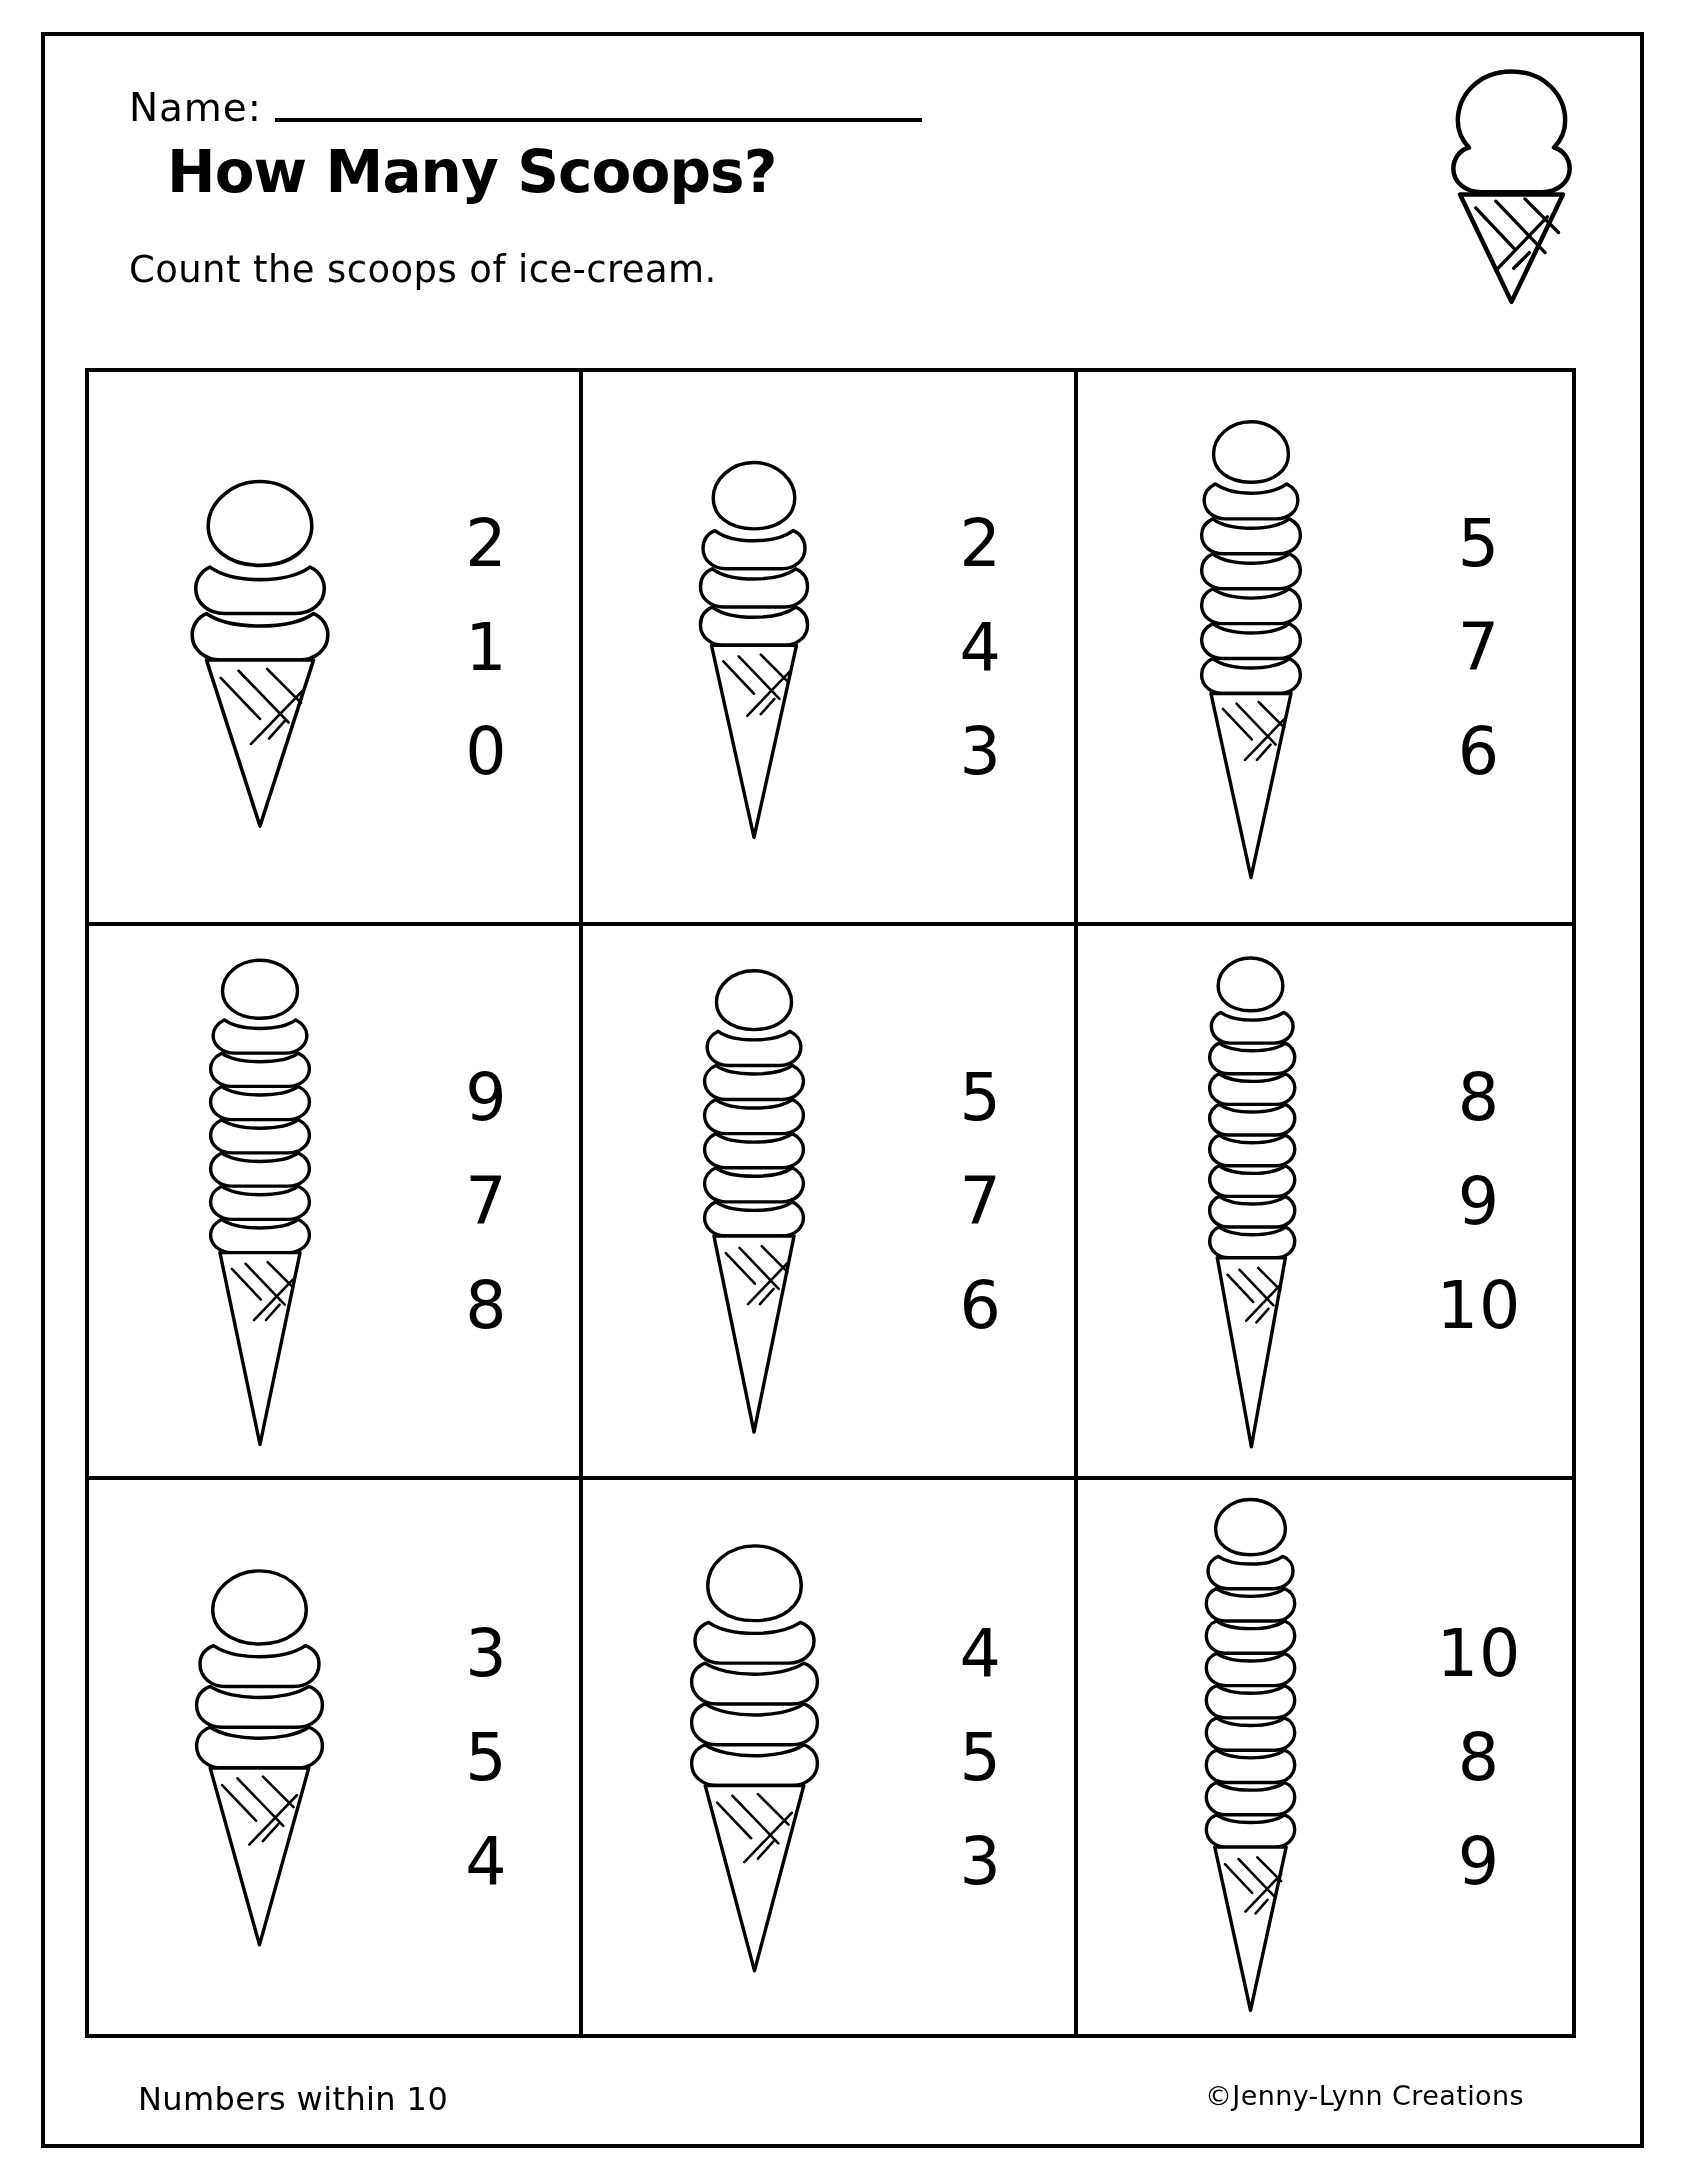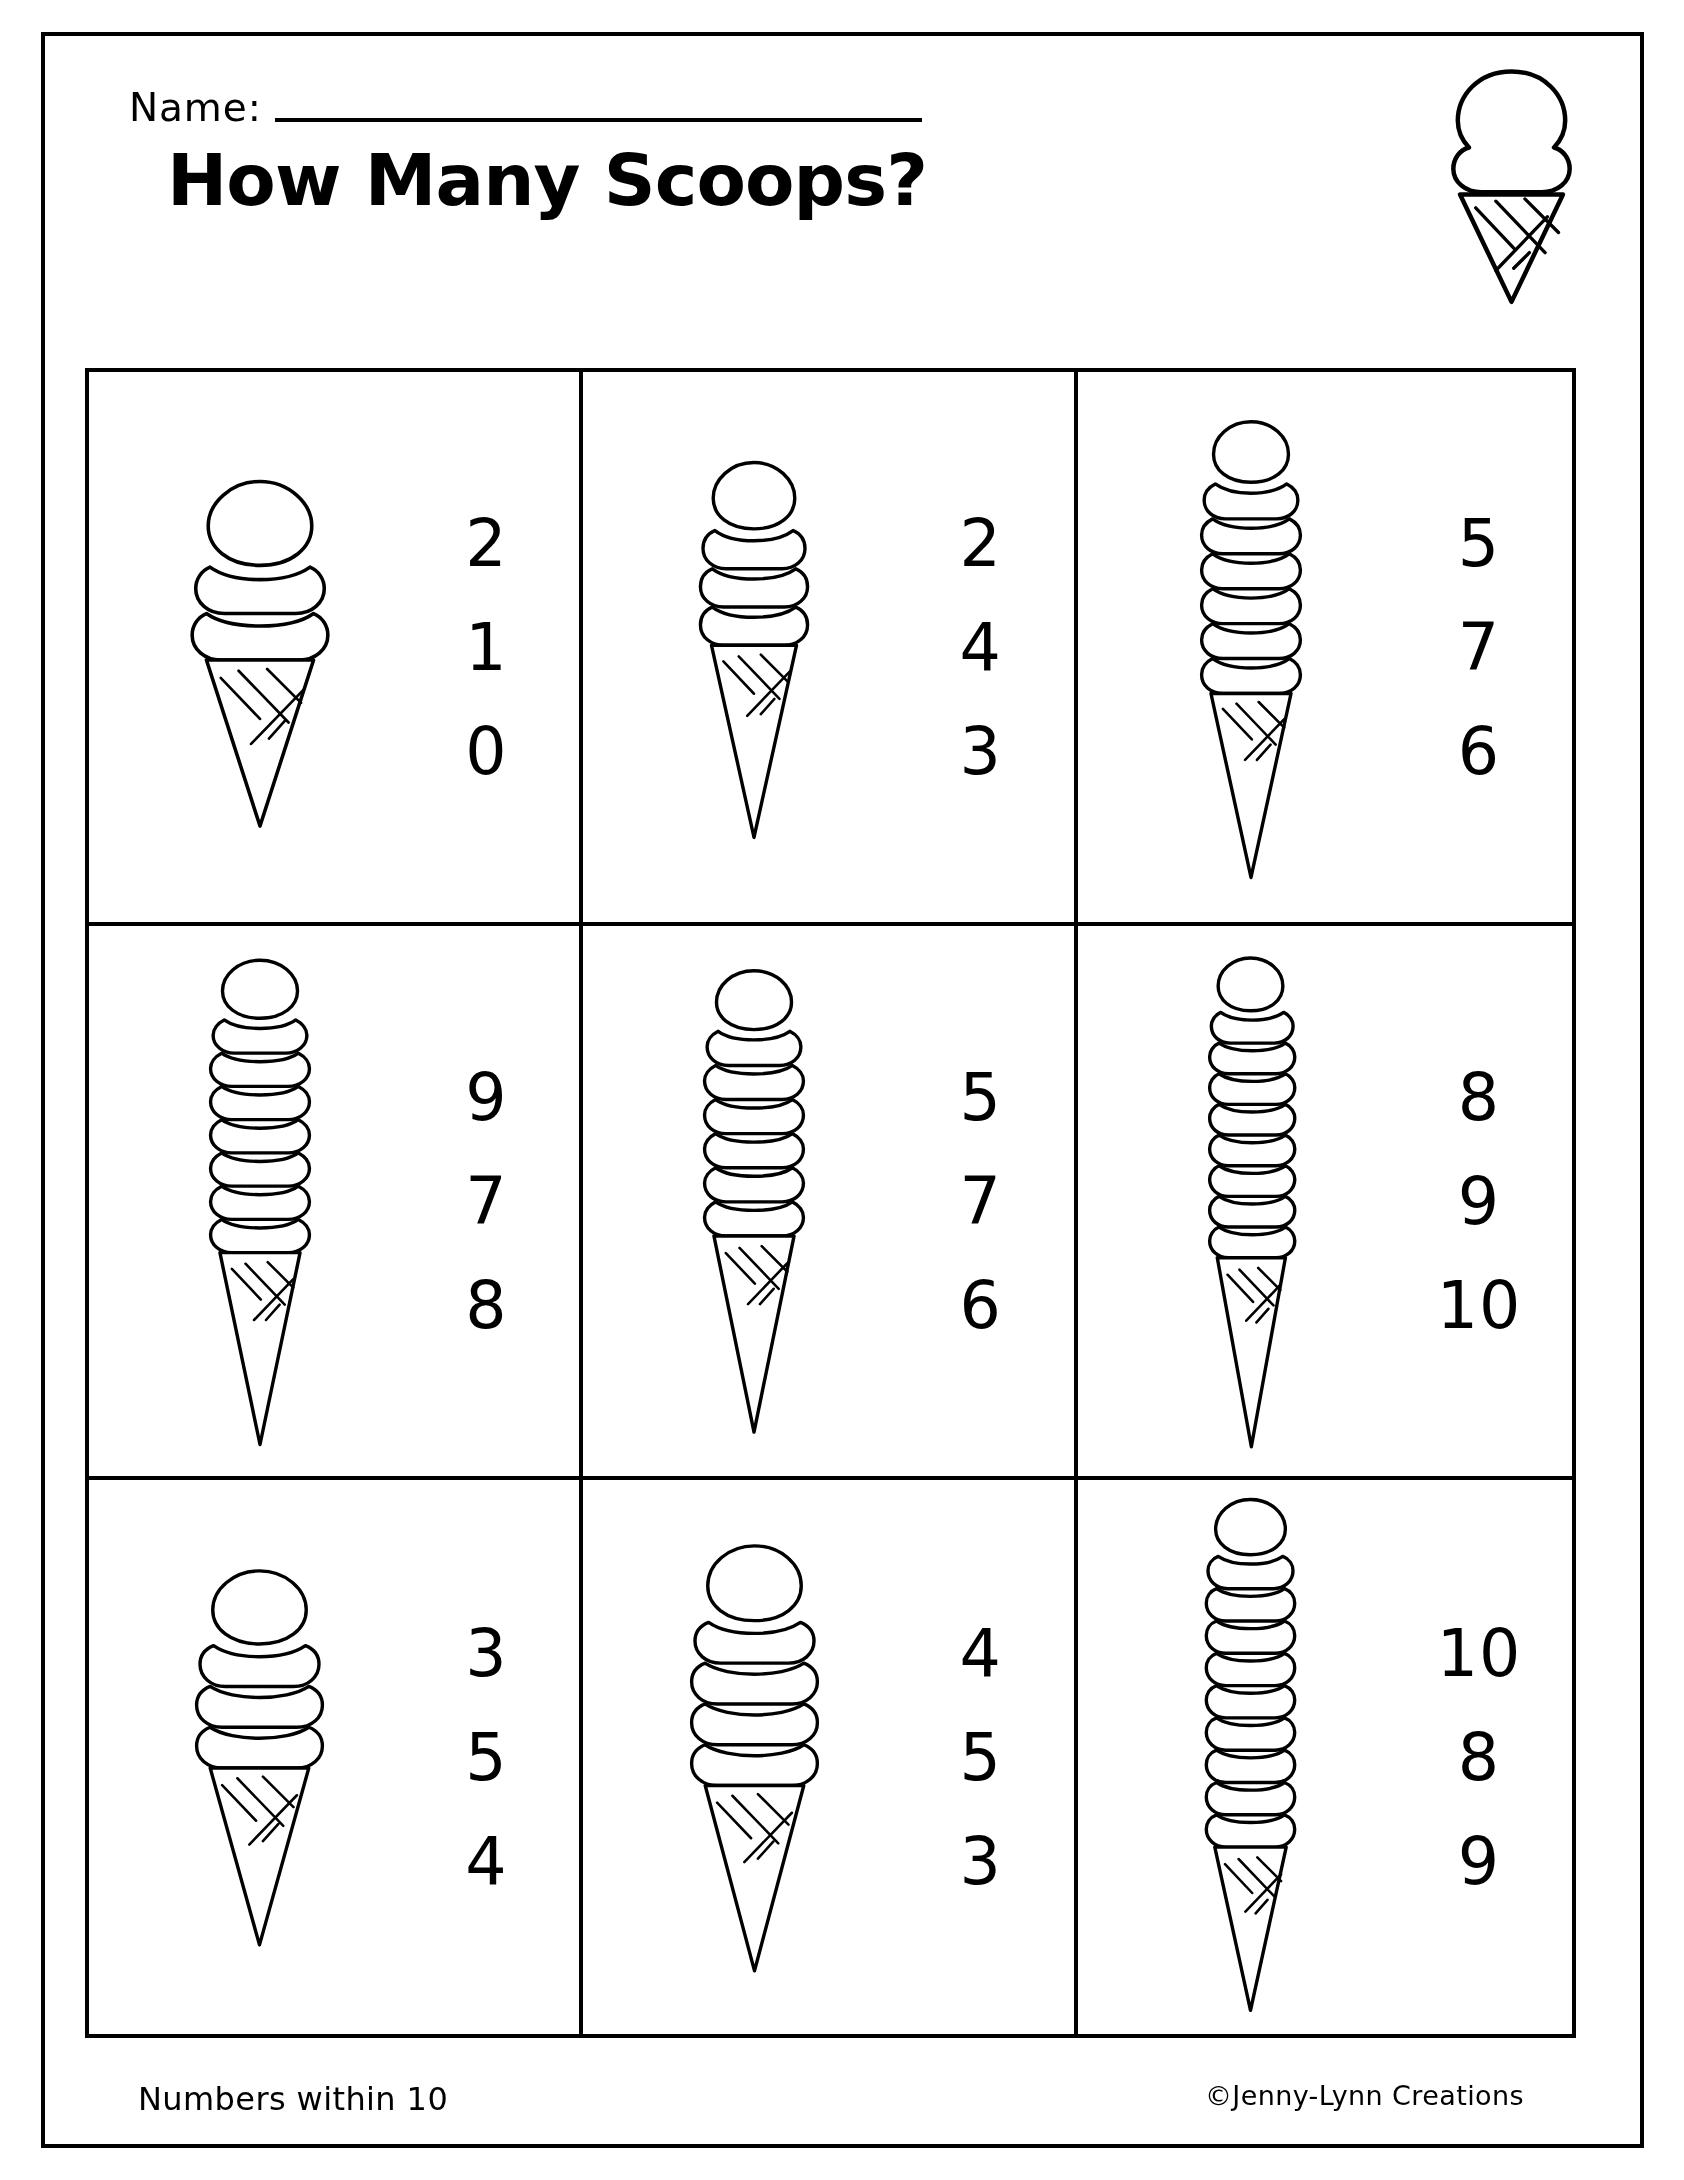--- a/index.html
+++ b/index.html
@@ -61,21 +61,21 @@
     height: 0;
     border-bottom: 4.3px solid #000;
     margin-bottom: 8.5px;
   }
 
   .title {
     position: absolute;
     left: 101px;
     top: 85px;
     font-family: "DejaVu Sans", sans-serif;
-    font-size: 72px;
+    font-size: 58px;
     font-weight: bold;
     letter-spacing: -0.9px;
     white-space: nowrap;
   }
 
   .instructions {
     position: absolute;
     left: 63px;
     top: 194px;
     font-size: 37px;
@@ -171,20 +171,21 @@
   <div class="inner">
 
     <div class="name-row">
       <span class="name-label">Name:</span>
       <span class="name-line"></span>
     </div>
 
     <div class="title">How Many Scoops?</div>
 
     <div class="instructions">
+      <div>Count the scoops of ice-cream.</div>
     </div>
 
     <div class="header-cone">
       <svg viewBox="0 0 160 220" width="179" height="247" aria-hidden="true">
         <g fill="#ffffff" stroke="#000" stroke-width="4" stroke-linejoin="round" stroke-linecap="round">
           <path d="M80 8 c30 0 48 22 48 44 c0 10 -4 18 -10 24 c8 2 14 10 14 19 c0 12 -11 21 -25 21 h-54 c-14 0 -25 -9 -25 -21 c0 -9 6 -17 14 -19 c-6 -6 -10 -14 -10 -24 c0 -22 18 -44 48 -44 z"></path>
           <path d="M34 118 h92 l-46 96 z"></path>
           <path d="M48 130 l34 36 M66 124 l44 46 M92 122 l30 30 M112 138 l-46 48 M96 170 l-14 14" stroke-width="3" fill="none"></path>
         </g>
       </svg>

